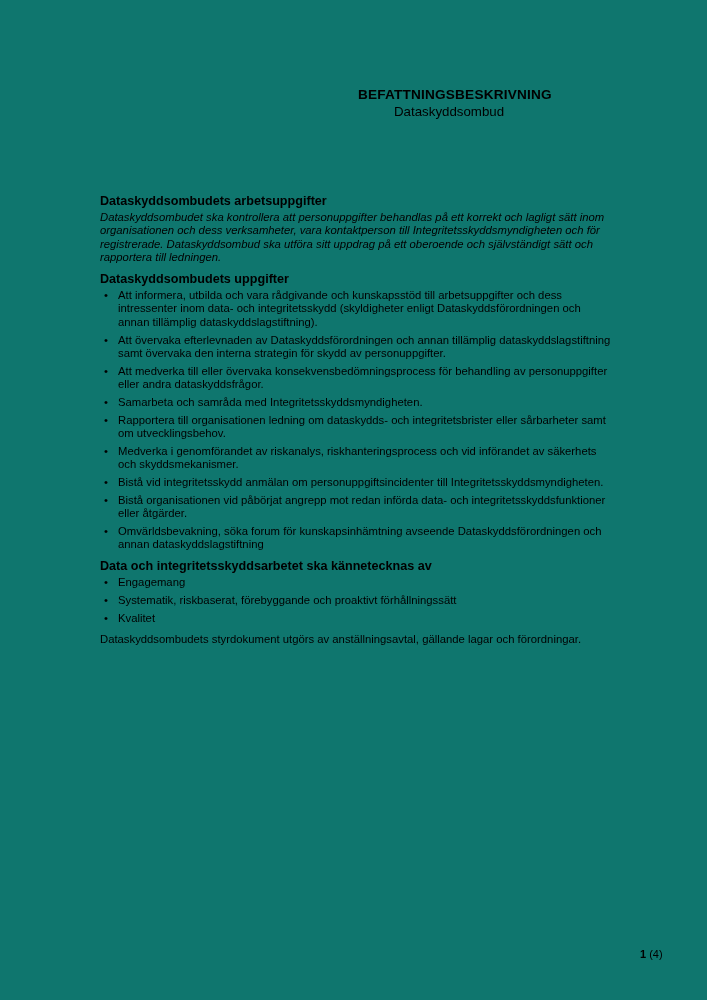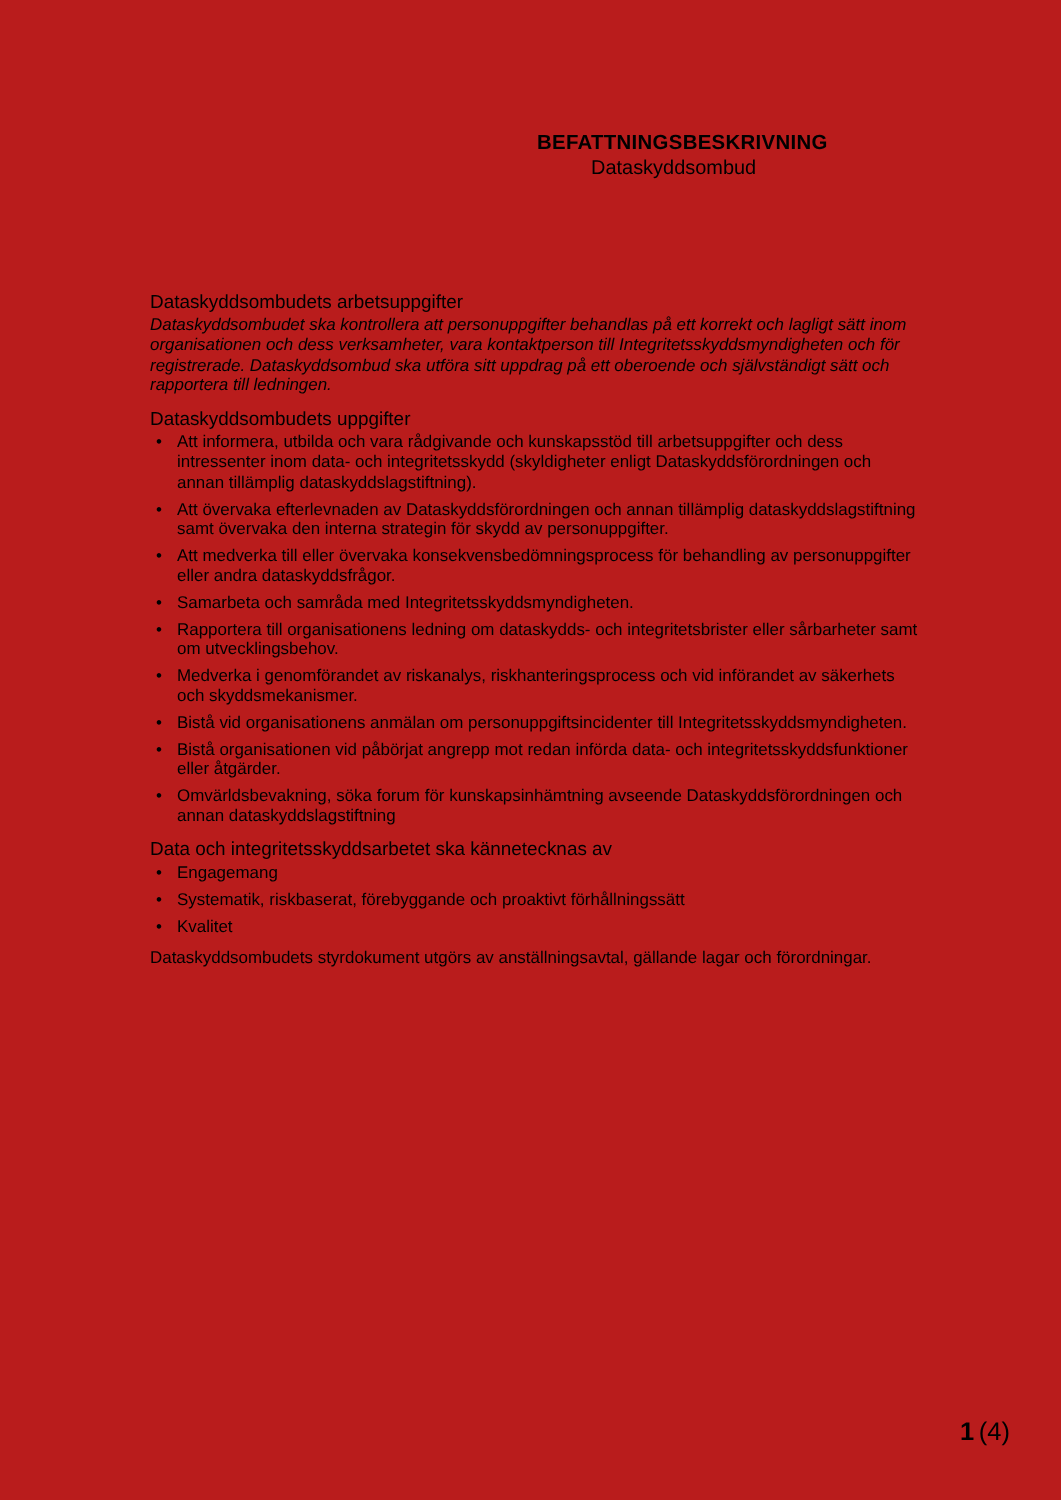--- a/index.html
+++ b/index.html
@@ -11,21 +11,21 @@
     width: 707px;
     height: 1000px;
     position: relative;
     font-family: "Liberation Sans", "DejaVu Sans", sans-serif;
     color: #000000;
     -webkit-font-smoothing: antialiased;
   }
   .page {
     position: absolute;
     inset: 0;
-    background: #b91c1c;
+    background: #0f766e;
     overflow: hidden;
   }
   
   .doc-header {
     position: absolute;
     left: 358px;
     top: 86px;
   }
   .doc-title {
     font-size: 13.6px;
@@ -46,21 +46,21 @@
     left: 100px;
     top: 194px;
     width: 513px;
     font-size: 11.3px;
     line-height: 13.3px;
   }
   .doc-section { margin-top: 8px; }
   .doc-section:first-child { margin-top: 0; }
   .doc-section h2 {
     font-size: 12.6px;
-    font-weight: normal;
+    font-weight: bold;
     line-height: 14px;
     margin: 0 0 3px 0;
   }
   .doc-section p {
     margin: 0;
   }
   .doc-section p.italic {
     font-style: italic;
   }
   .doc-section ul {
@@ -77,21 +77,21 @@
     content: "\2022";
     position: absolute;
     left: 4px;
     top: 0;
   }
   
   .doc-footer {
     position: absolute;
     left: 640px;
     top: 948px;
-    font-size: 17px;
+    font-size: 11px;
     line-height: 13px;
     white-space: nowrap;
   }
   .pn-current { font-weight: bold; }
   .pn-total { margin-left: 3px; }
 </style>
 </head>
 <body>
 
 <div class="page">
@@ -108,23 +108,23 @@
       <p class="italic">Dataskyddsombudet ska kontrollera att personuppgifter behandlas på ett korrekt och lagligt sätt inom organisationen och dess verksamheter, vara kontaktperson till Integritetsskyddsmyndigheten och för registrerade. Dataskyddsombud ska utföra sitt uppdrag på ett oberoende och självständigt sätt och rapportera till ledningen.</p>
     </section>
 
     <section class="doc-section">
       <h2>Dataskyddsombudets uppgifter</h2>
       <ul>
         <li>Att informera, utbilda och vara rådgivande och kunskapsstöd till arbetsuppgifter och dess intressenter inom data- och integritetsskydd (skyldigheter enligt Dataskyddsförordningen och annan tillämplig dataskyddslagstiftning).</li>
         <li>Att övervaka efterlevnaden av Dataskyddsförordningen och annan tillämplig dataskyddslagstiftning samt övervaka den interna strategin för skydd av personuppgifter.</li>
         <li>Att medverka till eller övervaka konsekvensbedömningsprocess för behandling av personuppgifter eller andra dataskyddsfrågor.</li>
         <li>Samarbeta och samråda med Integritetsskyddsmyndigheten.</li>
-        <li>Rapportera till organisationens ledning om dataskydds- och integritetsbrister eller sårbarheter samt om utvecklingsbehov.</li>
+        <li>Rapportera till organisationen ledning om dataskydds- och integritetsbrister eller sårbarheter samt om utvecklingsbehov.</li>
         <li>Medverka i genomförandet av riskanalys, riskhanteringsprocess och vid införandet av säkerhets och skyddsmekanismer.</li>
-        <li>Bistå vid organisationens anmälan om personuppgiftsincidenter till Integritetsskyddsmyndigheten.</li>
+        <li>Bistå vid integritetsskydd anmälan om personuppgiftsincidenter till Integritetsskyddsmyndigheten.</li>
         <li>Bistå organisationen vid påbörjat angrepp mot redan införda data- och integritetsskyddsfunktioner eller åtgärder.</li>
         <li>Omvärldsbevakning, söka forum för kunskapsinhämtning avseende Dataskyddsförordningen och annan dataskyddslagstiftning</li>
       </ul>
     </section>
 
     <section class="doc-section">
       <h2>Data och integritetsskyddsarbetet ska kännetecknas av</h2>
       <ul>
         <li>Engagemang</li>
         <li>Systematik, riskbaserat, förebyggande och proaktivt förhållningssätt</li>

